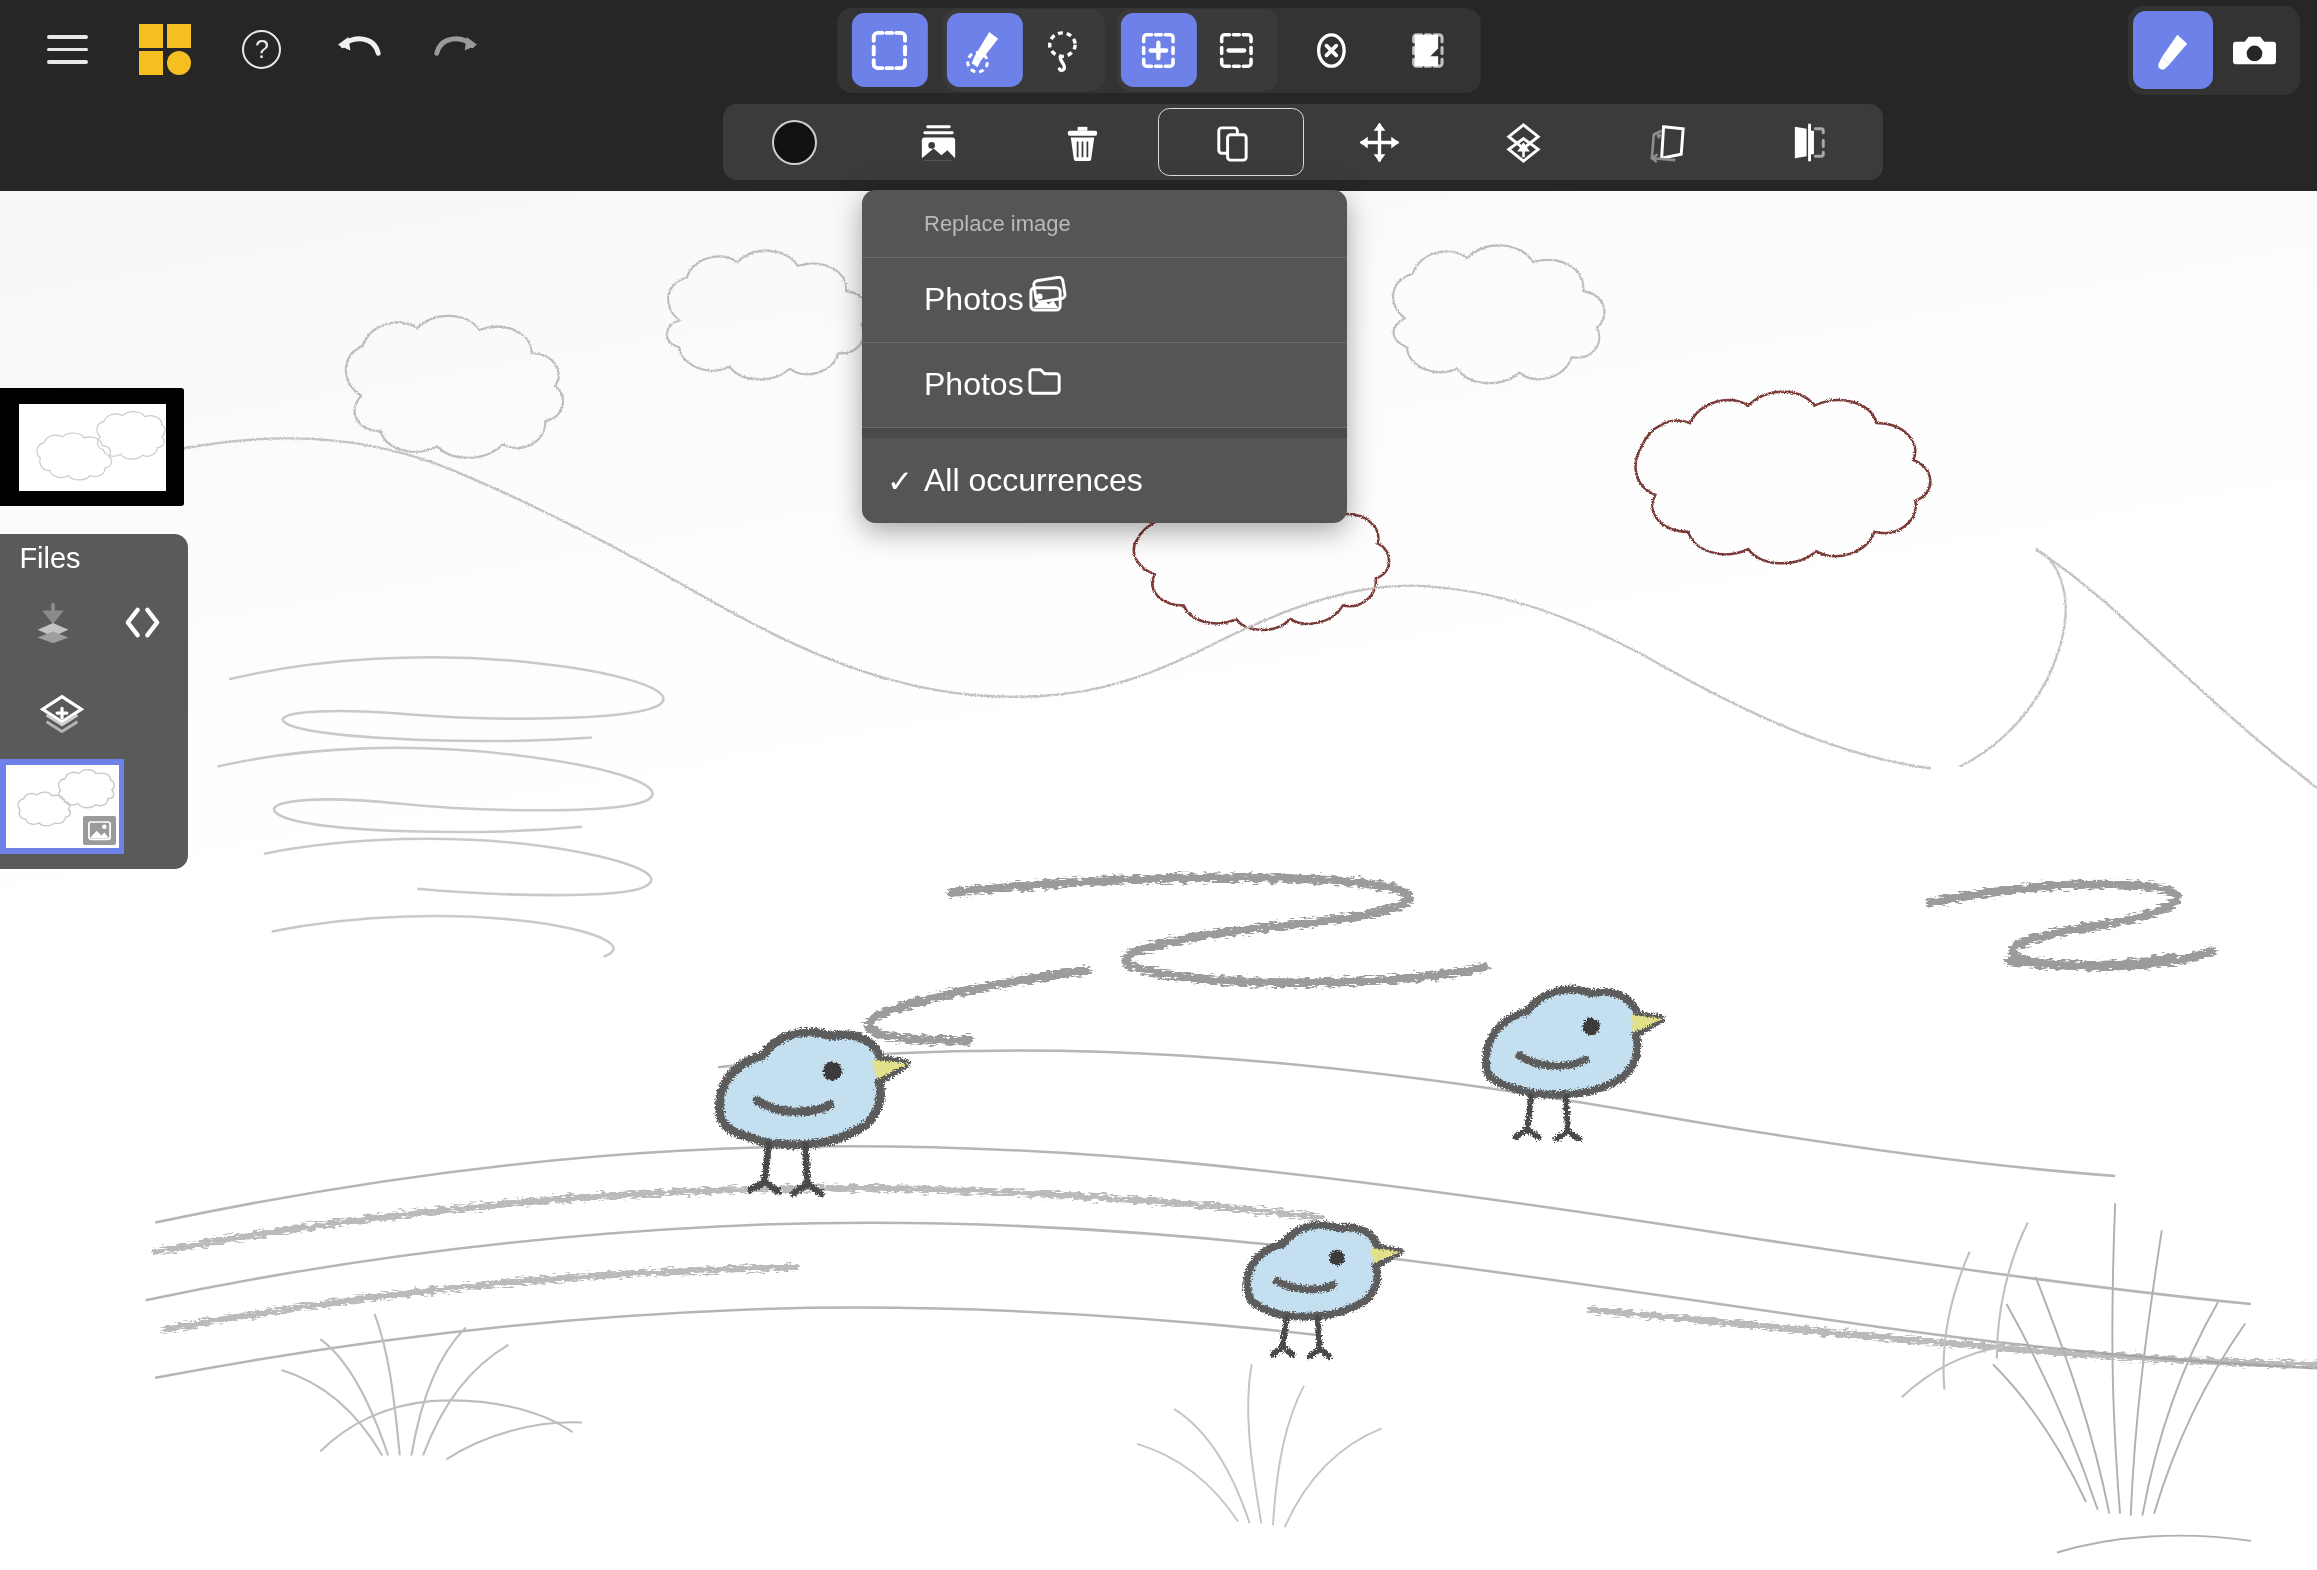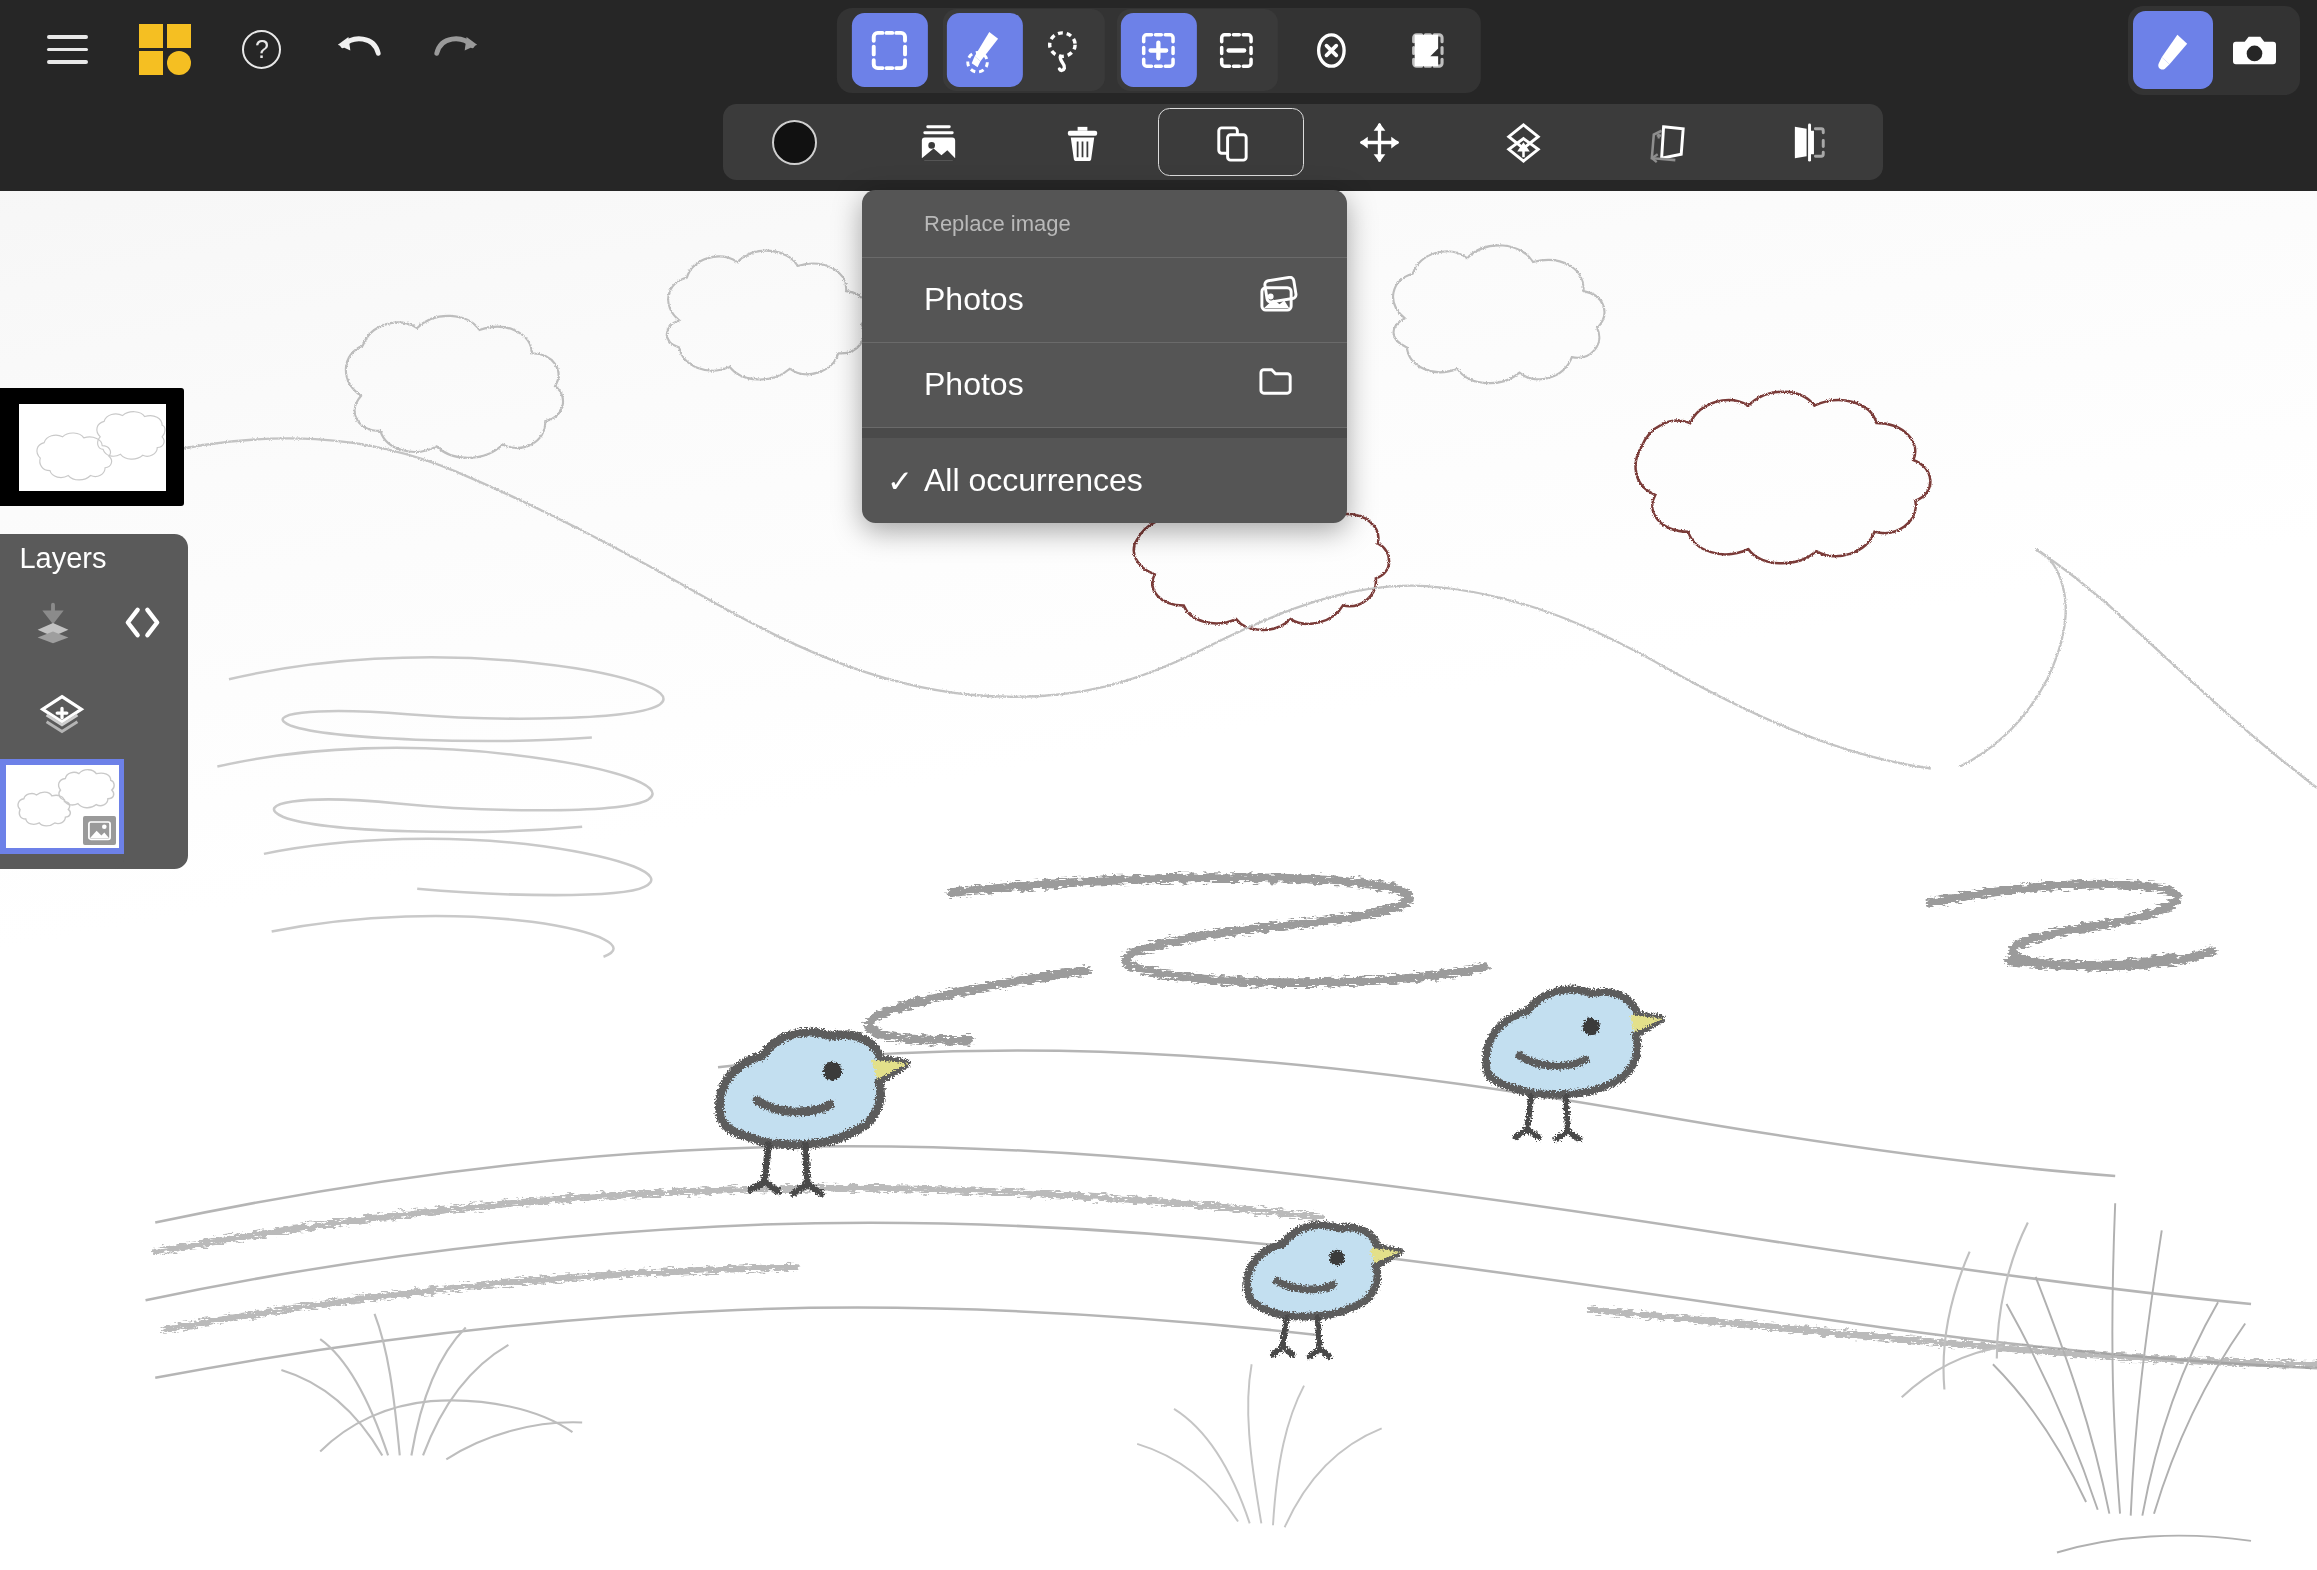--- a/index.html
+++ b/index.html
@@ -110,21 +110,21 @@
     background: #555555; border-radius: 13.6px;
     z-index: 60; overflow: hidden;
     box-shadow: 0 7.8px 29px rgba(0,0,0,0.35);
   }
   .menu-header {
     padding: 21.3px 0 19.4px 62px;
     color: #b9b9b9; font-size: 22px;
     border-bottom: 1px solid #6a6a6a;
   }
   .menu-item {
-    display: flex; align-items: center; justify-content: space-between;
+    display: flex; align-items: center; justify-content: flex-start;
     padding: 0 47px 0 62px; height: 85px;
     color: #ffffff; font-size: 32px; cursor: pointer;
     border-bottom: 1px solid #6a6a6a;
     position: relative;
   }
   .menu-item:last-child { border-bottom: none; }
   .menu-item .mi-label { flex: 0 0 auto; }
   .menu-item .mi-icon { flex: 0 0 auto; }
   .menu-sep { height: 10.7px; background: #4a4a4a; }
   .menu-item .check {
@@ -609,21 +609,21 @@
         <path d="M84,34 C78,28 80,20 88,18 C90,11 100,8 107,12 C114,6 126,7 130,13
                  C140,10 148,15 148,22 C152,23 152,30 148,34 C152,38 150,45 143,45
                  C143,52 134,56 128,53 C121,59 110,58 105,52 C98,56 89,54 87,47
                  C80,46 80,38 84,34 Z" fill="none" stroke="#c9c9c9" stroke-width="1.2"></path>
       </svg>
     </div>
   </div>
 
   <div id="layers-panel">
     <div id="layers-top">
-      <div id="layers-title">Layers</div>
+      <div id="layers-title">Files</div>
 
       <div id="merge-btn" title="Merge down">
         <svg width="50" height="50" viewBox="0 0 52 52">
           <path d="M26 8 V22 M26 25 L19 16 h14 Z" stroke="#8b8b8b" stroke-width="4" fill="#8b8b8b" stroke-linecap="round"></path>
           <path d="M26 27 L42 34 L26 41 L10 34 Z" fill="#c2c2c2"></path>
           <path d="M26 36 L42 42 L26 48 L10 42 Z" fill="#9e9e9e"></path>
         </svg>
       </div>
 
       <div id="collapse-btn" title="Collapse panel">

